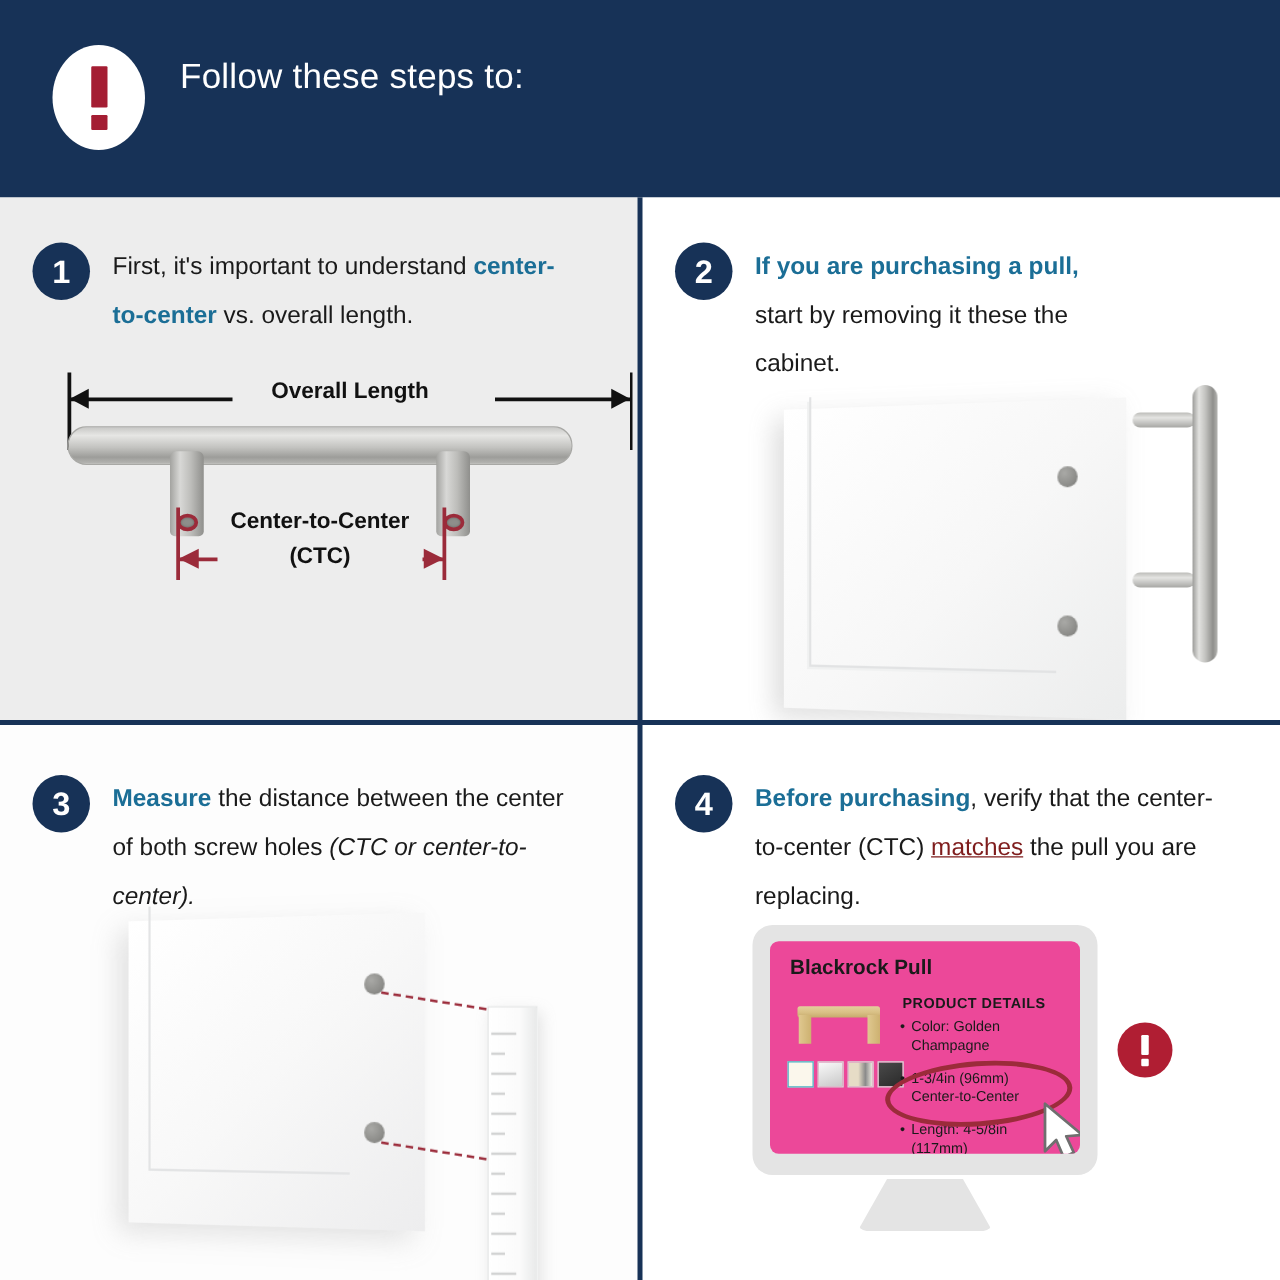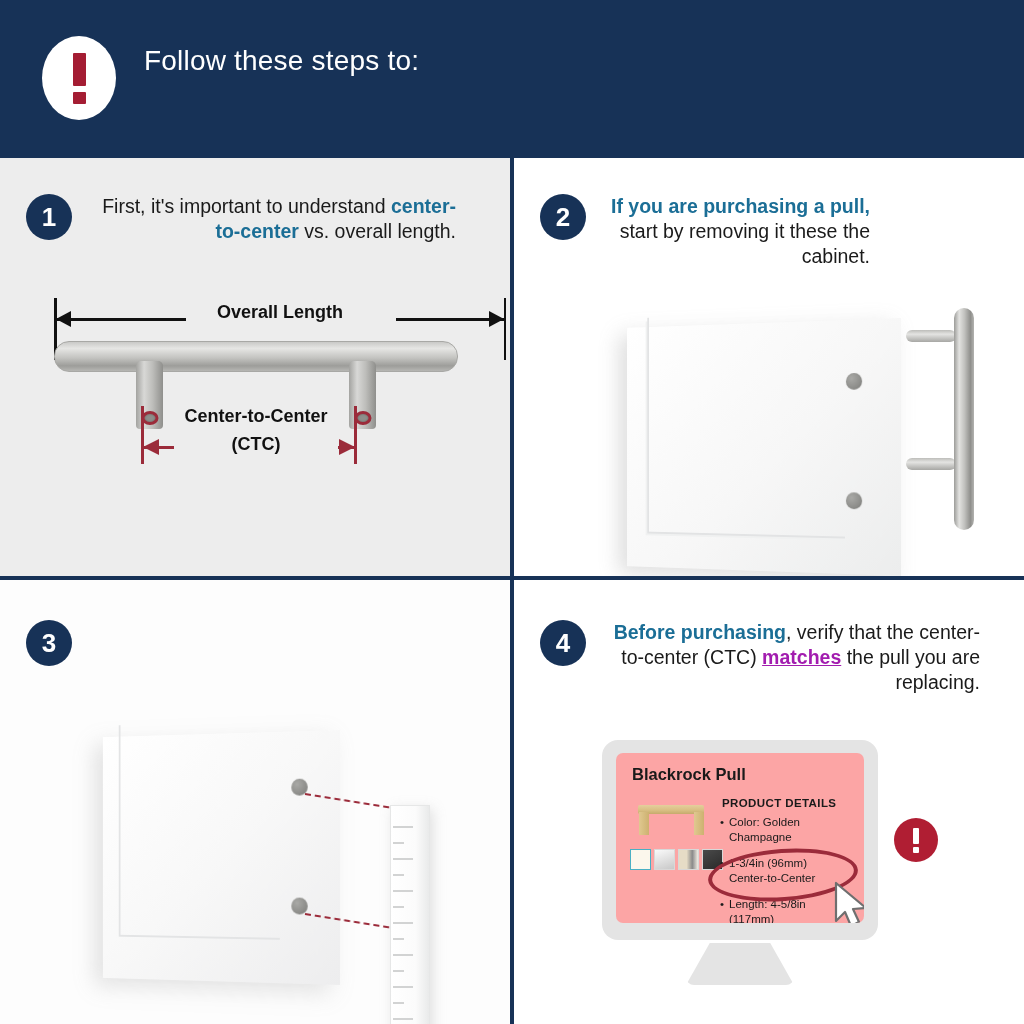--- a/index.html
+++ b/index.html
@@ -57,26 +57,25 @@
 
   
   .step-head { position: absolute; display: flex; }
   .step-badge {
     width: 46px; height: 46px; border-radius: 50%; background: #173257;
     color: #fff; font-size: 26px; font-weight: 700;
     display: flex; align-items: center; justify-content: center;
     flex: 0 0 46px;
   }
   .step-copy {
-    margin-left: 18px; font-size: 19.5px; line-height: 25px; color: #1a1a1a;
+    margin-left: 18px; font-size: 19.5px; line-height: 39px; color: #1a1a1a;
     font-weight: 400;
-    text-align: right;
   }
   .step-copy .accent { color: #1b6e96; font-weight: 700; }
-  .step-copy .accent-u { color: #a21caf; font-weight: 700; text-decoration: underline; }
+  .step-copy .accent-u { color: #7f1d1d; font-weight: 400; text-decoration: underline; }
   .step-copy .ital { font-style: italic; }
 
   
   .diagram { position: absolute; left: 46px; top: 140px; width: 420px; height: 175px; }
   .dim-overall { position: absolute; left: 8px; top: 0; width: 452px; height: 30px; }
   .dim-overall .endbar {
     position: absolute; top: 0; width: 2.5px; height: 62px; background: #111;
   }
   .dim-overall .endbar.l { left: 0; }
   .dim-overall .endbar.r { right: 0; }
@@ -218,21 +217,21 @@
   .arr-up .head { left: 0; top: 0; border-bottom: 22px solid #9b2b3a; }
 
   
   .monitor { position: absolute; left: 88px; top: 160px; width: 276px; height: 230px; }
   .monitor .bezel {
     position: absolute; left: 0; top: 0; width: 276px; height: 200px;
     background: #e4e4e4; border-radius: 16px;
   }
   .monitor .screen {
     position: absolute; left: 14px; top: 13px; right: 14px; bottom: 17px;
-    background: #fca5a5; border-radius: 7px; overflow: hidden;
+    background: #ec4899; border-radius: 7px; overflow: hidden;
   }
   .monitor .stand {
     position: absolute; left: 50%; transform: translateX(-50%); top: 203px;
     width: 108px; height: 42px; background: #e4e4e4;
     clip-path: polygon(22% 0, 78% 0, 100% 100%, 0 100%);
     border-radius: 0 0 8px 8px;
   }
   .prod-title {
     position: absolute; left: 16px; top: 12px;
     font-size: 16.5px; font-weight: 700; color: #1a1a1a;
@@ -352,20 +351,21 @@
       <div class="pull2">
         <div class="arm a1"></div>
         <div class="arm a2"></div>
         <div class="rod"></div>
       </div>
     </div>
 
     <div class="panel p3">
       <div class="step-head" style="left:26px; top:40px; width:430px;">
         <div class="step-badge">3</div>
+        <div class="step-copy"><span class="accent">Measure</span><span> the distance between the center of both screw holes </span><span class="ital">(CTC or center-to-center).</span></div>
       </div>
 
       <div class="door3">
         <div class="inset"></div>
         <div class="hole h1"></div>
         <div class="hole h2"></div>
       </div>
 
       <div class="dash d1"></div>
       <div class="dash d2"></div>

